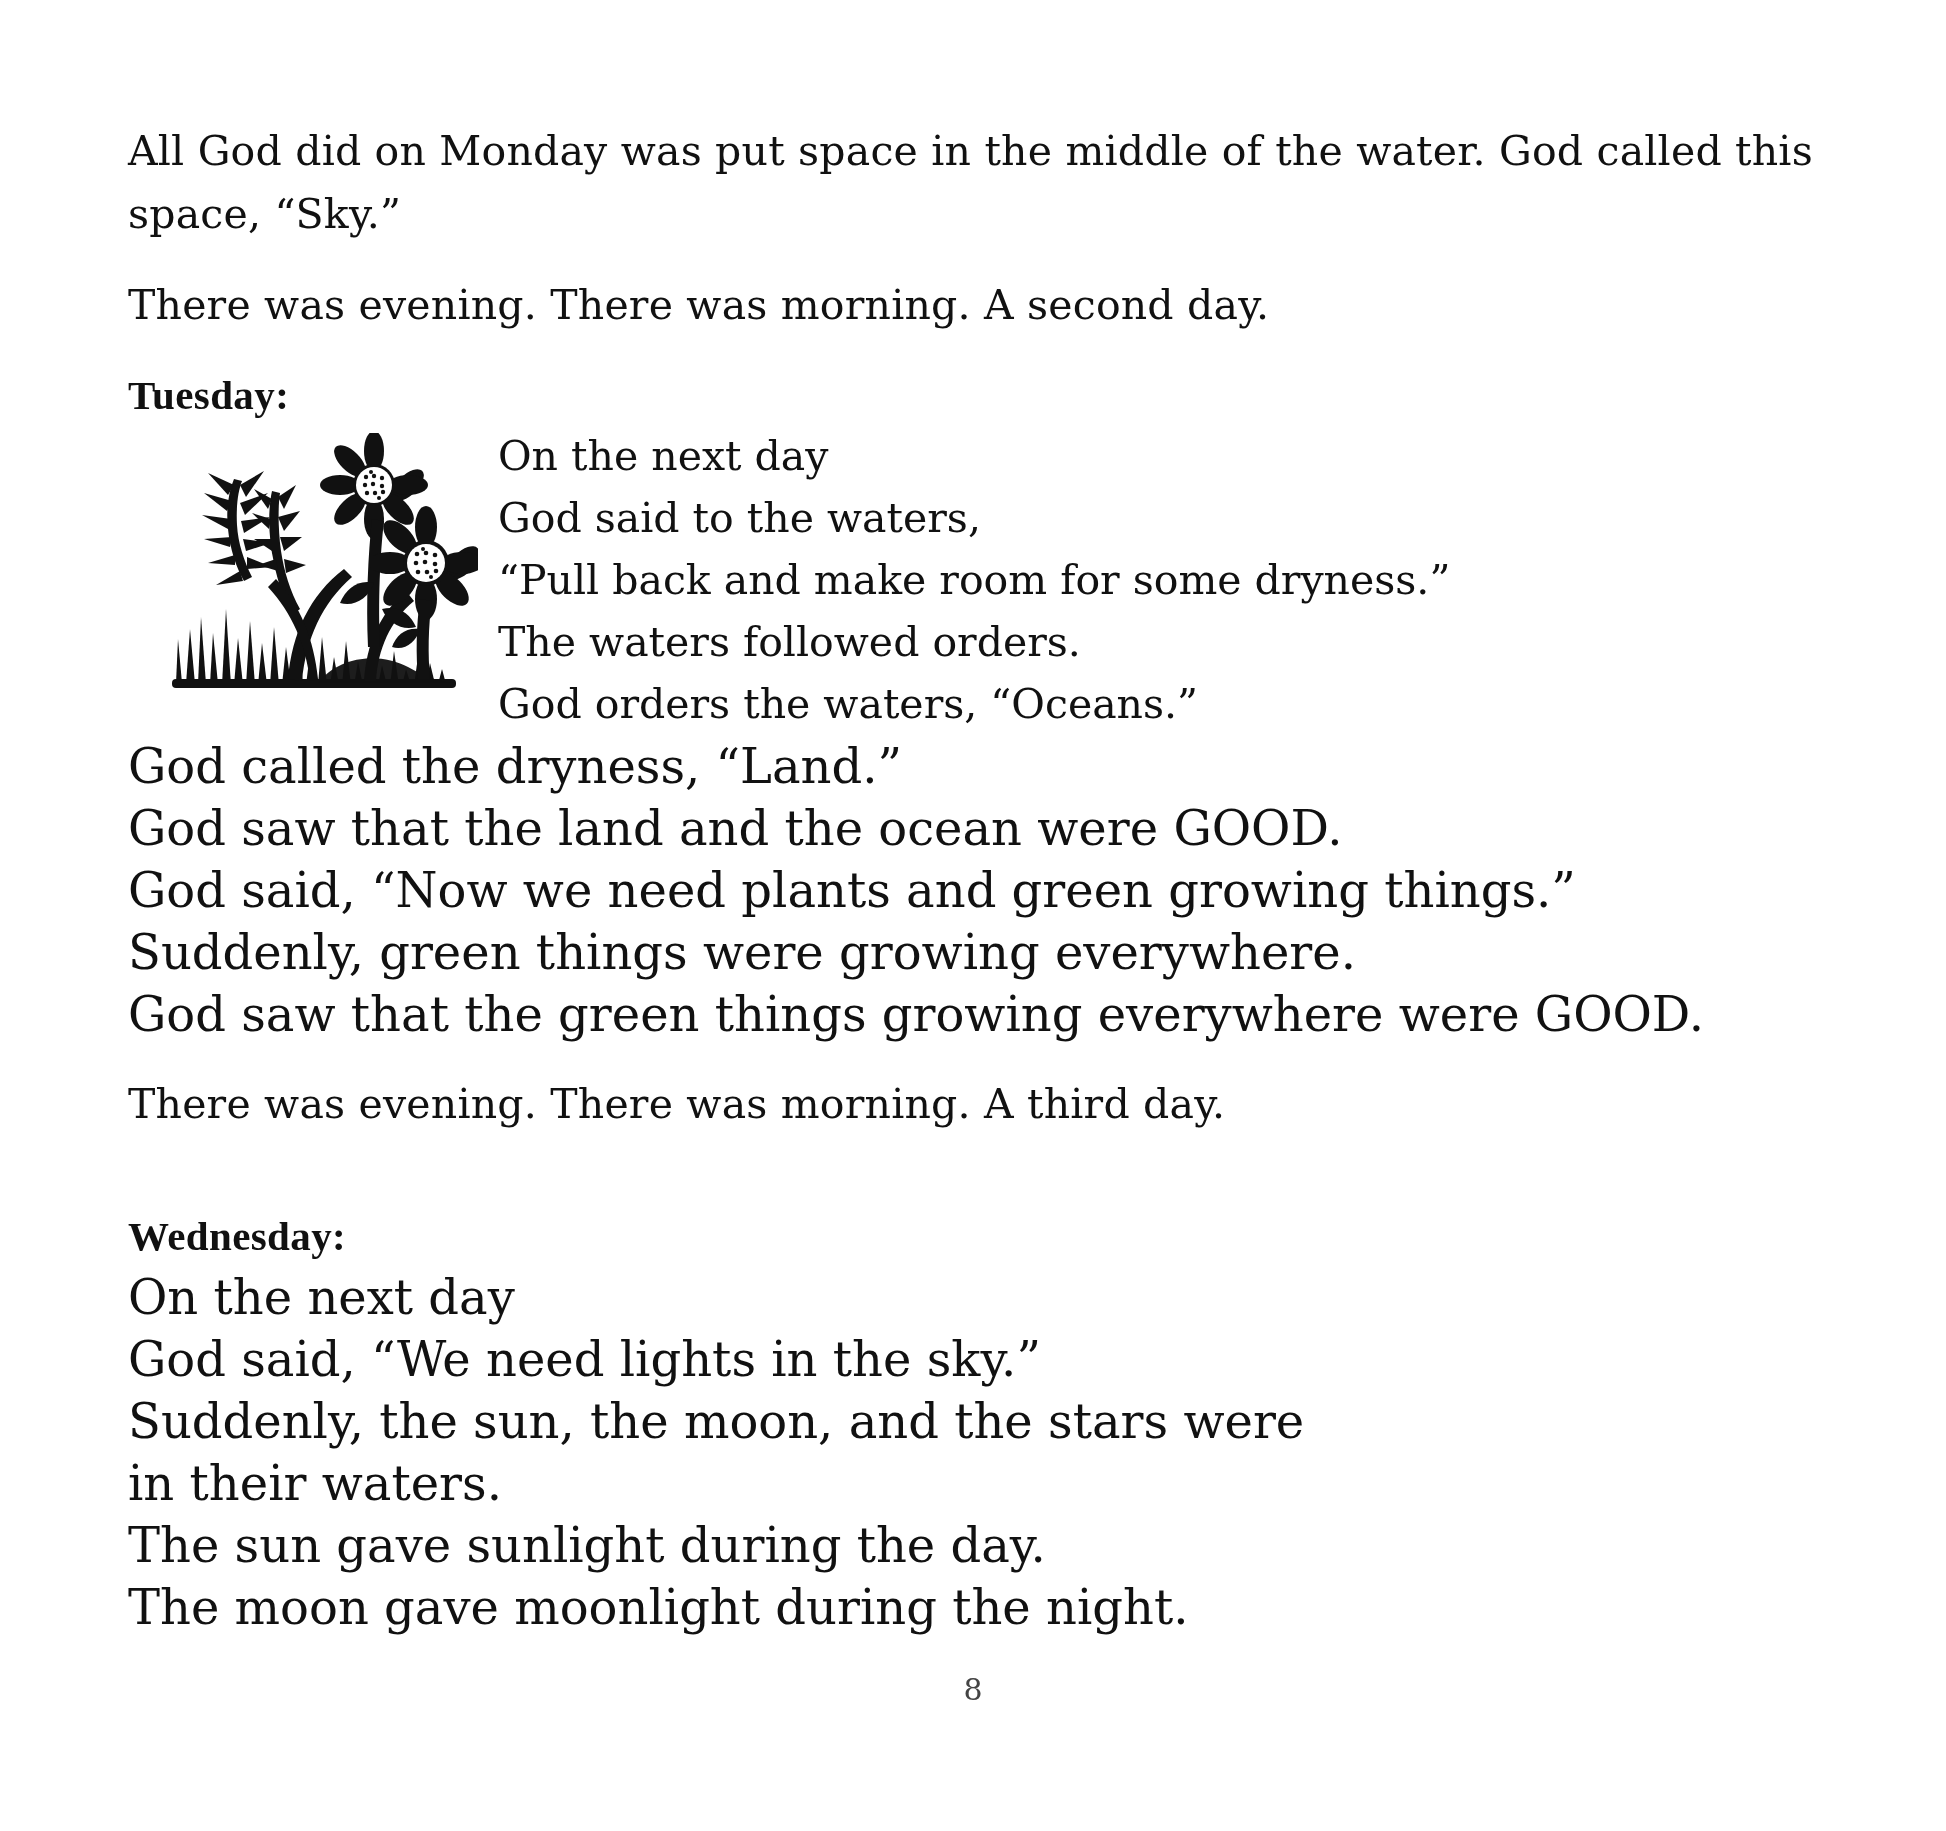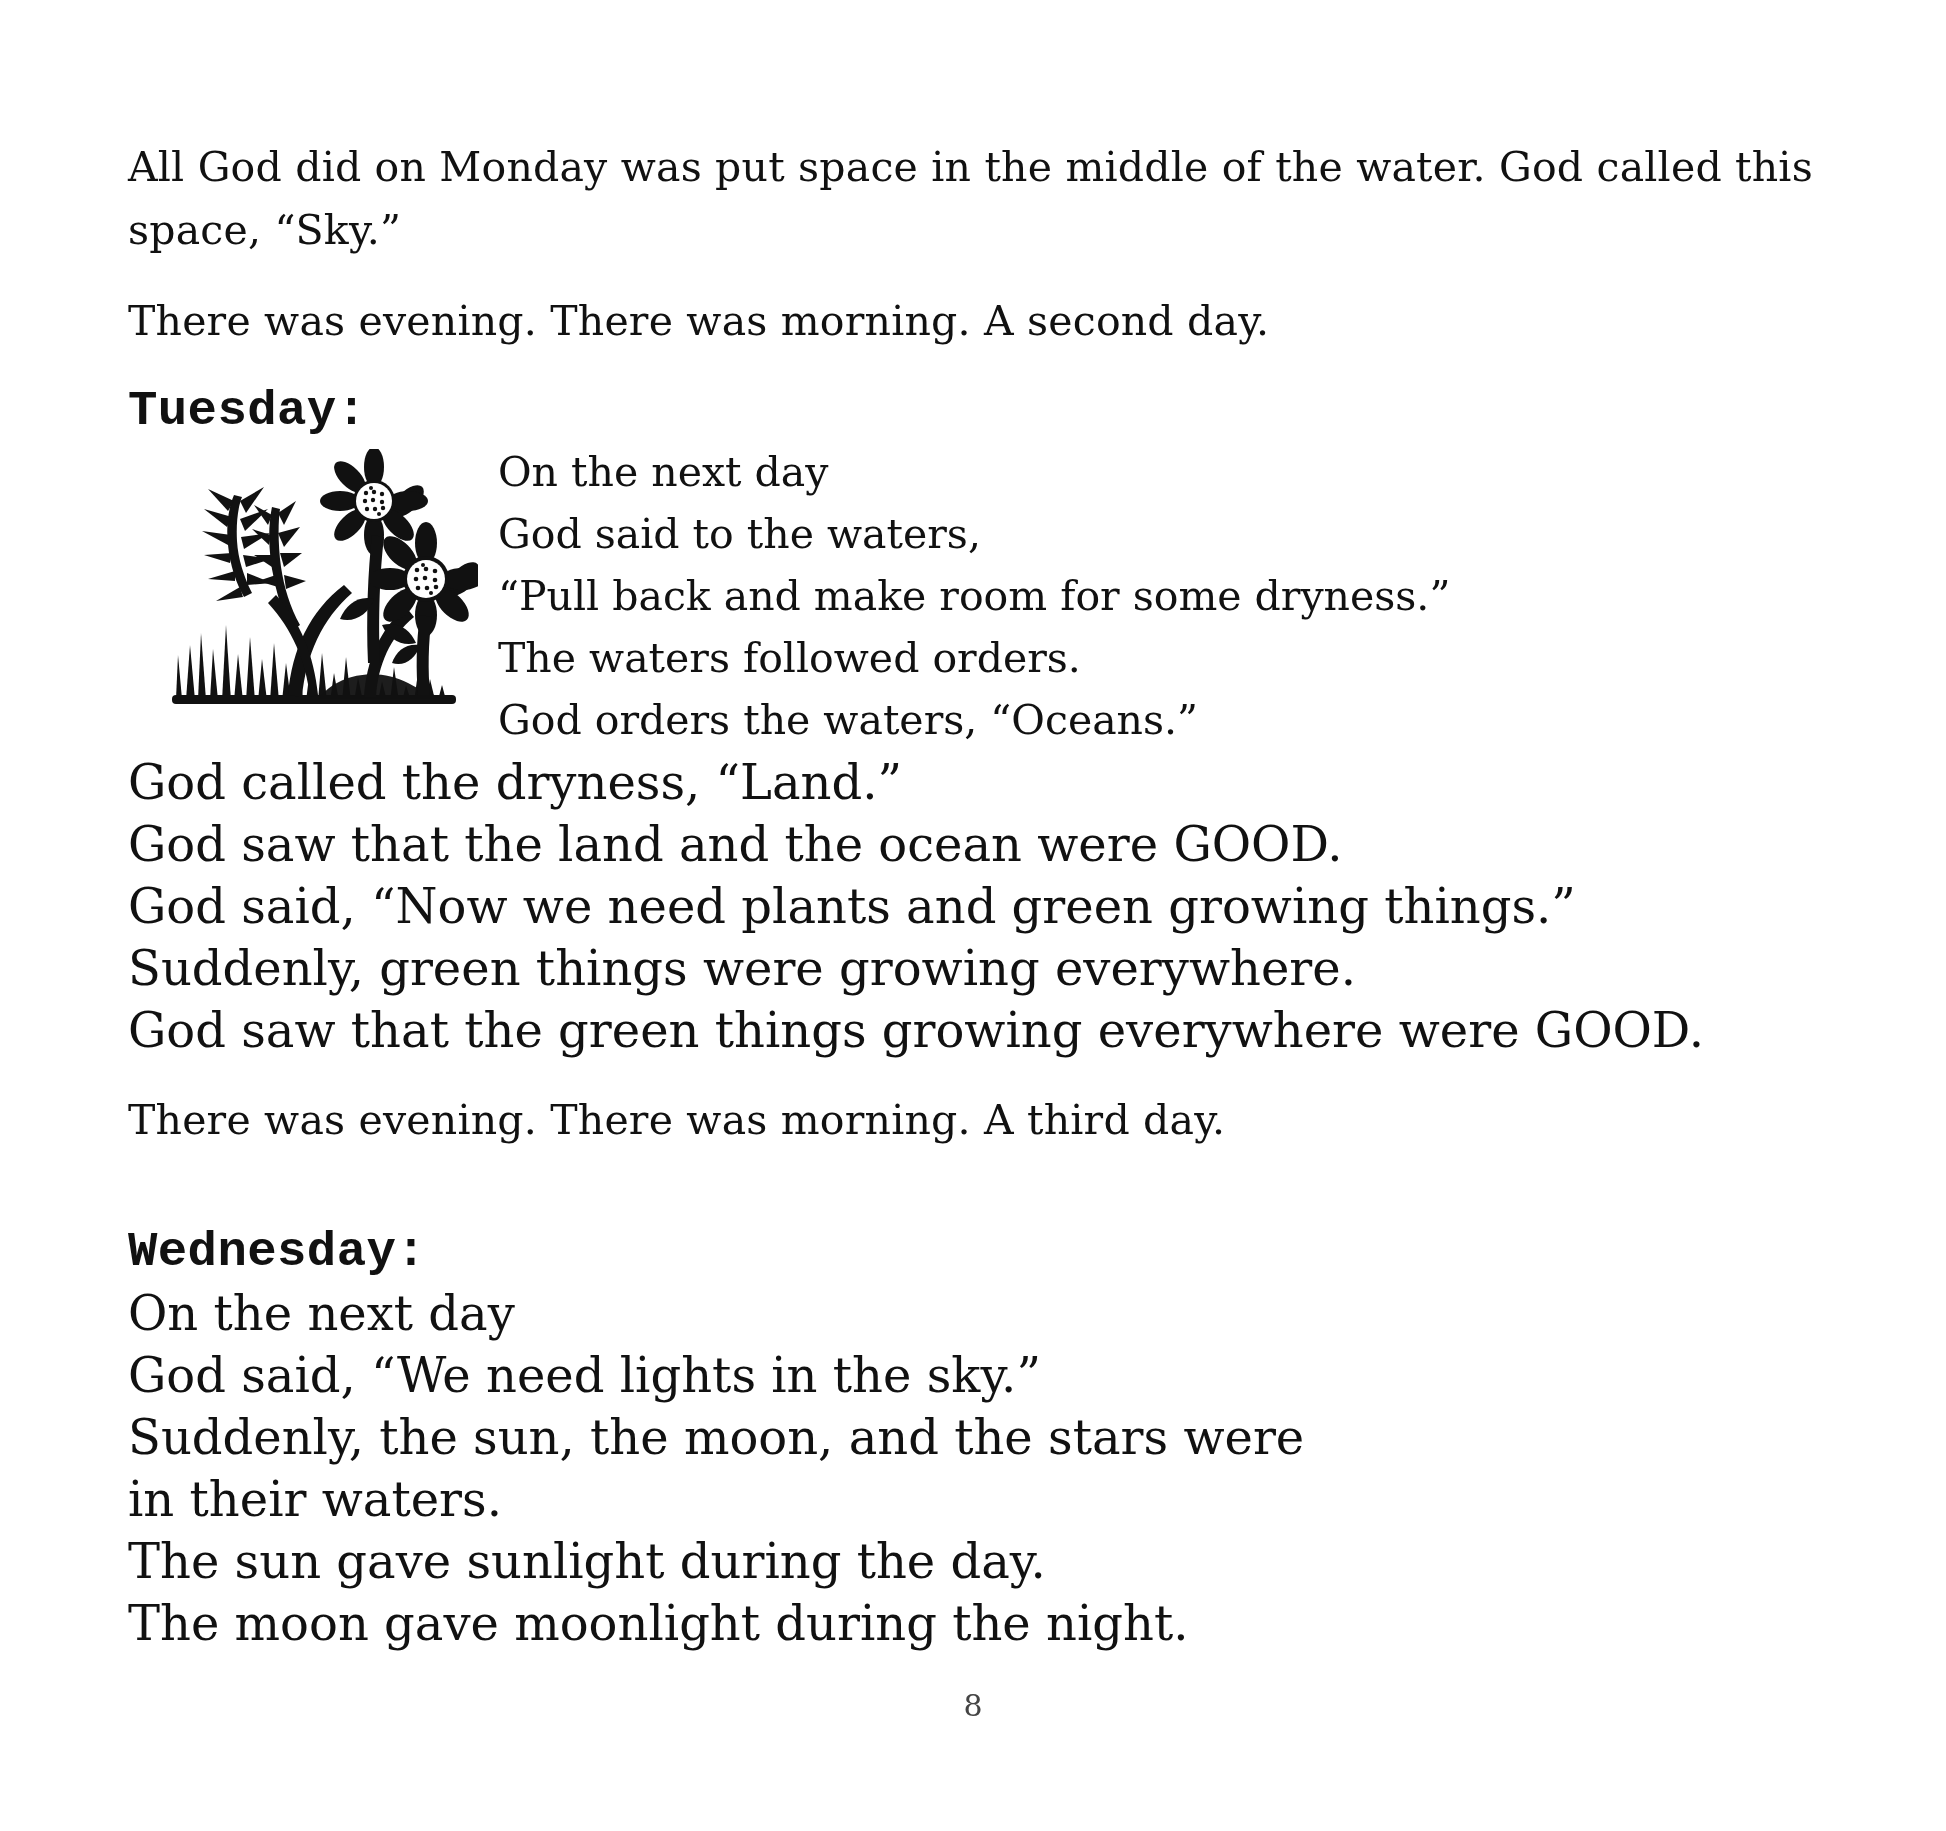--- a/index.html
+++ b/index.html
@@ -11,21 +11,21 @@
     width: 1946px;
     height: 1831px;
     font-family: "DejaVu Serif", "Liberation Serif", serif;
     color: #111111;
     position: relative;
     overflow: hidden;
   }
   .page {
     position: absolute;
     left: 0;
-    top: 16px;
+    top: 0;
     width: 1946px;
     height: 1413px;
     background: #ffffff;
   }
   .content {
     position: absolute;
     left: 128px;
     top: 120px;
     width: 1700px;
   }
@@ -34,24 +34,24 @@
     line-height: 63px;
     letter-spacing: 0.2px;
   }
   .block-gap {
     height: 28px;
   }
   .big-gap {
     height: 70px;
   }
   .daytitle {
-    font-size: 49px;
+    font-size: 41px;
     line-height: 60px;
     font-weight: bold;
-    font-family: Liberation Mono, monospace;
+    font-family: Liberation Serif, serif;
     letter-spacing: 0.4px;
   }
   .tight {
     font-size: 48px;
     line-height: 62px;
   }
   .illus-row {
     position: relative;
     min-height: 270px;
   }

